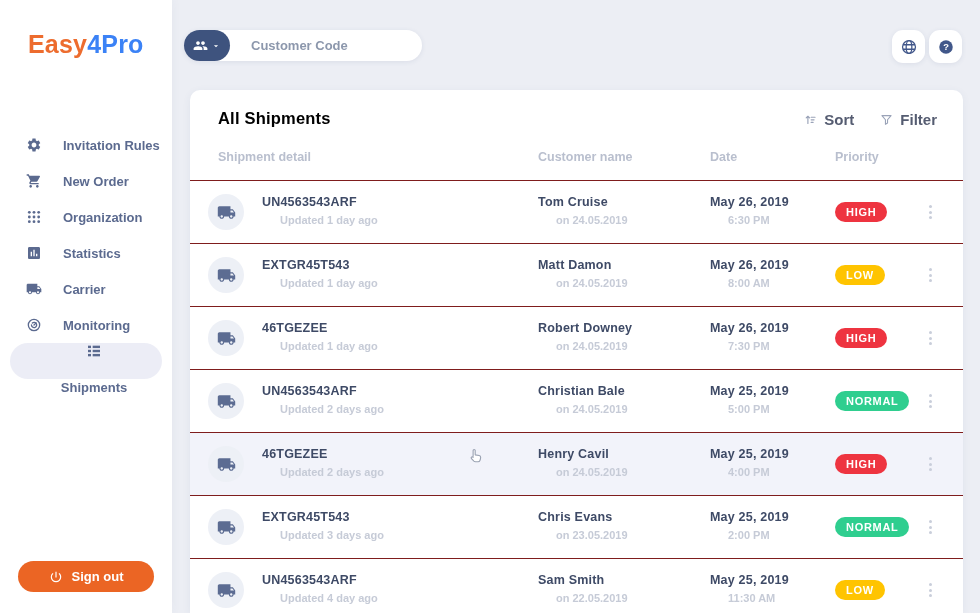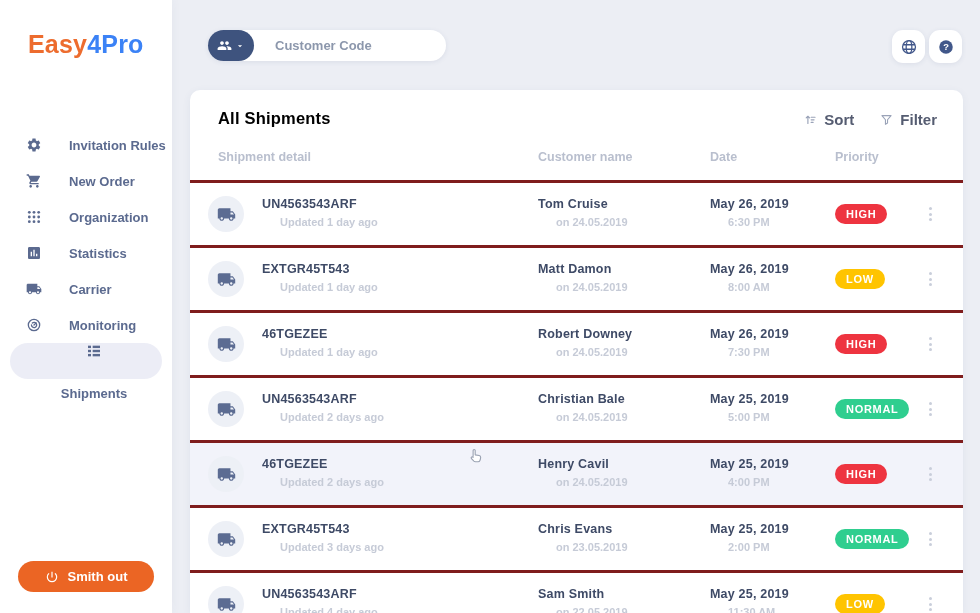--- a/index.html
+++ b/index.html
@@ -7,47 +7,47 @@
     width:980px;height:613px;position:relative;overflow:hidden;
     background:#ECEEF4;font-family:"Liberation Sans",sans-serif;
     -webkit-font-smoothing:antialiased;
   }
   
   .sidebar{position:absolute;left:0;top:0;width:172px;height:613px;background:#fff;z-index:2;box-shadow:0 0 10px rgba(62,83,126,.05);}
   .logo{position:absolute;left:28px;top:30px;font-size:25px;font-weight:700;letter-spacing:.2px;}
   .logo .p1{color:#ED6C2E}
   .logo .p2{color:#3b82f6}
   .menu{position:absolute;top:127px;left:0;width:100%;}
-  .menu-item{display:flex;align-items:center;height:36px;padding-left:26px;gap:27px;color:#5B6A8F;font-size:13px;font-weight:700;cursor:pointer;white-space:nowrap;}
+  .menu-item{display:flex;align-items:center;height:36px;padding-left:26px;gap:21px;color:#5B6A8F;font-size:13px;font-weight:700;cursor:pointer;white-space:nowrap;}
   .menu-item svg{width:16px;height:16px;flex:0 0 16px;color:#5B6A8F;}
   .menu-item.active{background:#ECEDF6;border-radius:18px;margin:0 10px;padding-left:16px;flex-direction:column;}
   .signout{position:absolute;left:18px;top:561px;width:136px;height:31px;border-radius:16px;background:#EB6524;color:#fff;display:flex;align-items:center;justify-content:center;gap:9px;font-size:13px;font-weight:700;cursor:pointer;}
   .signout svg{width:14px;height:14px;color:#fff;}
   
-  .search{position:absolute;left:208px;top:30px;width:238px;height:31px;background:#fff;border-radius:16px;box-shadow:0 1px 5px rgba(62,83,126,.10);z-index:1;}
+  .search{position:absolute;left:184px;top:30px;width:238px;height:31px;background:#fff;border-radius:16px;box-shadow:0 1px 5px rgba(62,83,126,.10);z-index:1;}
   .search .dd{position:absolute;left:0;top:0;width:46px;height:31px;border-radius:16px;background:#3E537E;display:flex;align-items:center;justify-content:center;gap:3px;cursor:pointer;}
   .dd .users{width:15px;height:15px;color:#fff;}
   .dd .caret{width:10px;height:10px;color:#fff;}
   .search input{position:absolute;left:46px;top:0;width:165px;height:31px;border:none;outline:none;background:transparent;font-family:"Liberation Sans",sans-serif;font-size:13px;font-weight:600;padding:0 0 0 21px;color:#51607F;}
   .search input::placeholder{color:#8C97AC;opacity:1;}
   .iconbtn{position:absolute;top:30px;width:33px;height:33px;background:#fff;border-radius:11px;box-shadow:0 1px 5px rgba(62,83,126,.10);display:flex;align-items:center;justify-content:center;cursor:pointer;z-index:1;}
   .iconbtn svg{width:18px;height:18px;color:#41578A;}
   #globe-btn{left:892px}
   #help-btn{left:929px}
   
   .card{position:absolute;left:190px;top:90px;width:773px;height:523px;background:#fff;border-radius:10px 10px 0 0;box-shadow:0 2px 8px rgba(62,83,126,.07);overflow:hidden;}
   .card-title{position:absolute;left:28px;top:19px;font-size:16.5px;font-weight:700;color:#000000;letter-spacing:.2px;}
   .tools{position:absolute;right:26px;top:21px;display:flex;gap:26px;}
   .tool{display:flex;align-items:center;gap:7px;font-size:15px;color:#555C71;font-weight:600;cursor:pointer;}
   .tool svg{width:13px;height:13px;color:#9AA3B8;}
   .cols{position:absolute;top:60px;left:0;right:0;height:20px;}
   .col{position:absolute;font-size:12.5px;color:#B9BFCE;font-weight:600;}
   .col.c0{left:28px}.col.c1{left:348px}.col.c2{left:520px}.col.c3{left:645px}
   .tbody{position:absolute;top:90px;left:0;right:0;}
-  .row{position:relative;height:62px;border-top:3px solid #7f1d1d;cursor:pointer;background:#fff;}
+  .row{position:relative;height:62px;border-top:1px solid #7f1d1d;cursor:pointer;background:#fff;}
   .row.hovered{background:#F2F3FA;}
   .avatar{position:absolute;left:18px;top:13px;width:36px;height:36px;border-radius:50%;background:#EDF0F6;display:flex;align-items:center;justify-content:center;}
   .avatar svg{width:19px;height:19px;color:#5C6C92;}
   .cell{position:absolute;top:14px;}
   .cell .primary{font-size:12.5px;font-weight:700;color:#3E4A66;letter-spacing:.2px;}
   .cell .secondary{font-size:11px;color:#C6CBD7;margin-top:5px;font-weight:600;margin-left:18px;}
   .cell.code{left:72px}.cell.customer{left:348px}.cell.when{left:520px}
   .badge{position:absolute;left:645px;top:21px;height:20px;line-height:20px;border-radius:10px;padding:0 11px;font-size:11px;font-weight:700;color:#fff;letter-spacing:.7px;}
   .kebab{position:absolute;left:732px;top:20px;width:16px;height:22px;display:flex;flex-direction:column;align-items:center;justify-content:center;gap:2.5px;cursor:pointer;}
   .kebab i{width:3px;height:3px;border-radius:50%;background:#C9CEDA;display:block;}
@@ -118,21 +118,21 @@
           <rect x="10" y="16.4" width="11" height="3.6"></rect>
         </svg>
       <span>Shipments</span>
     </div>
   </div>
 
   <div class="signout">
     <svg viewBox="0 0 24 24" fill="currentColor">
         <path d="M13 3h-2v10h2V3zm4.83 2.17l-1.42 1.42A6.92 6.92 0 0 1 19 12c0 3.87-3.13 7-7 7s-7-3.13-7-7c0-2.05.88-3.9 2.58-5.42L6.17 5.17A8.93 8.93 0 0 0 3 12a9 9 0 0 0 18 0c0-2.74-1.23-5.18-3.17-6.83z"></path>
       </svg>
-    <span>Smith out</span>
+    <span>Sign out</span>
   </div>
 </div>
 
 <div class="search">
   <div class="dd">
     <svg class="users" viewBox="0 0 24 24" fill="currentColor">
         <path d="M16 11c1.66 0 2.99-1.34 2.99-3S17.66 5 16 5c-1.66 0-3 1.34-3 3s1.34 3 3 3zm-8 0c1.66 0 2.99-1.34 2.99-3S9.66 5 8 5C6.34 5 5 6.34 5 8s1.34 3 3 3zm0 2c-2.33 0-7 1.17-7 3.5V19h14v-2.5c0-2.33-4.67-3.5-7-3.5zm8 0c-.29 0-.62.02-.97.05 1.16.84 1.97 1.97 1.97 3.45V19h6v-2.5c0-2.33-4.67-3.5-7-3.5z"></path>
       </svg>
     <svg class="caret" viewBox="0 0 24 24" fill="currentColor">
         <path d="M7 10l5 5 5-5z"></path>

